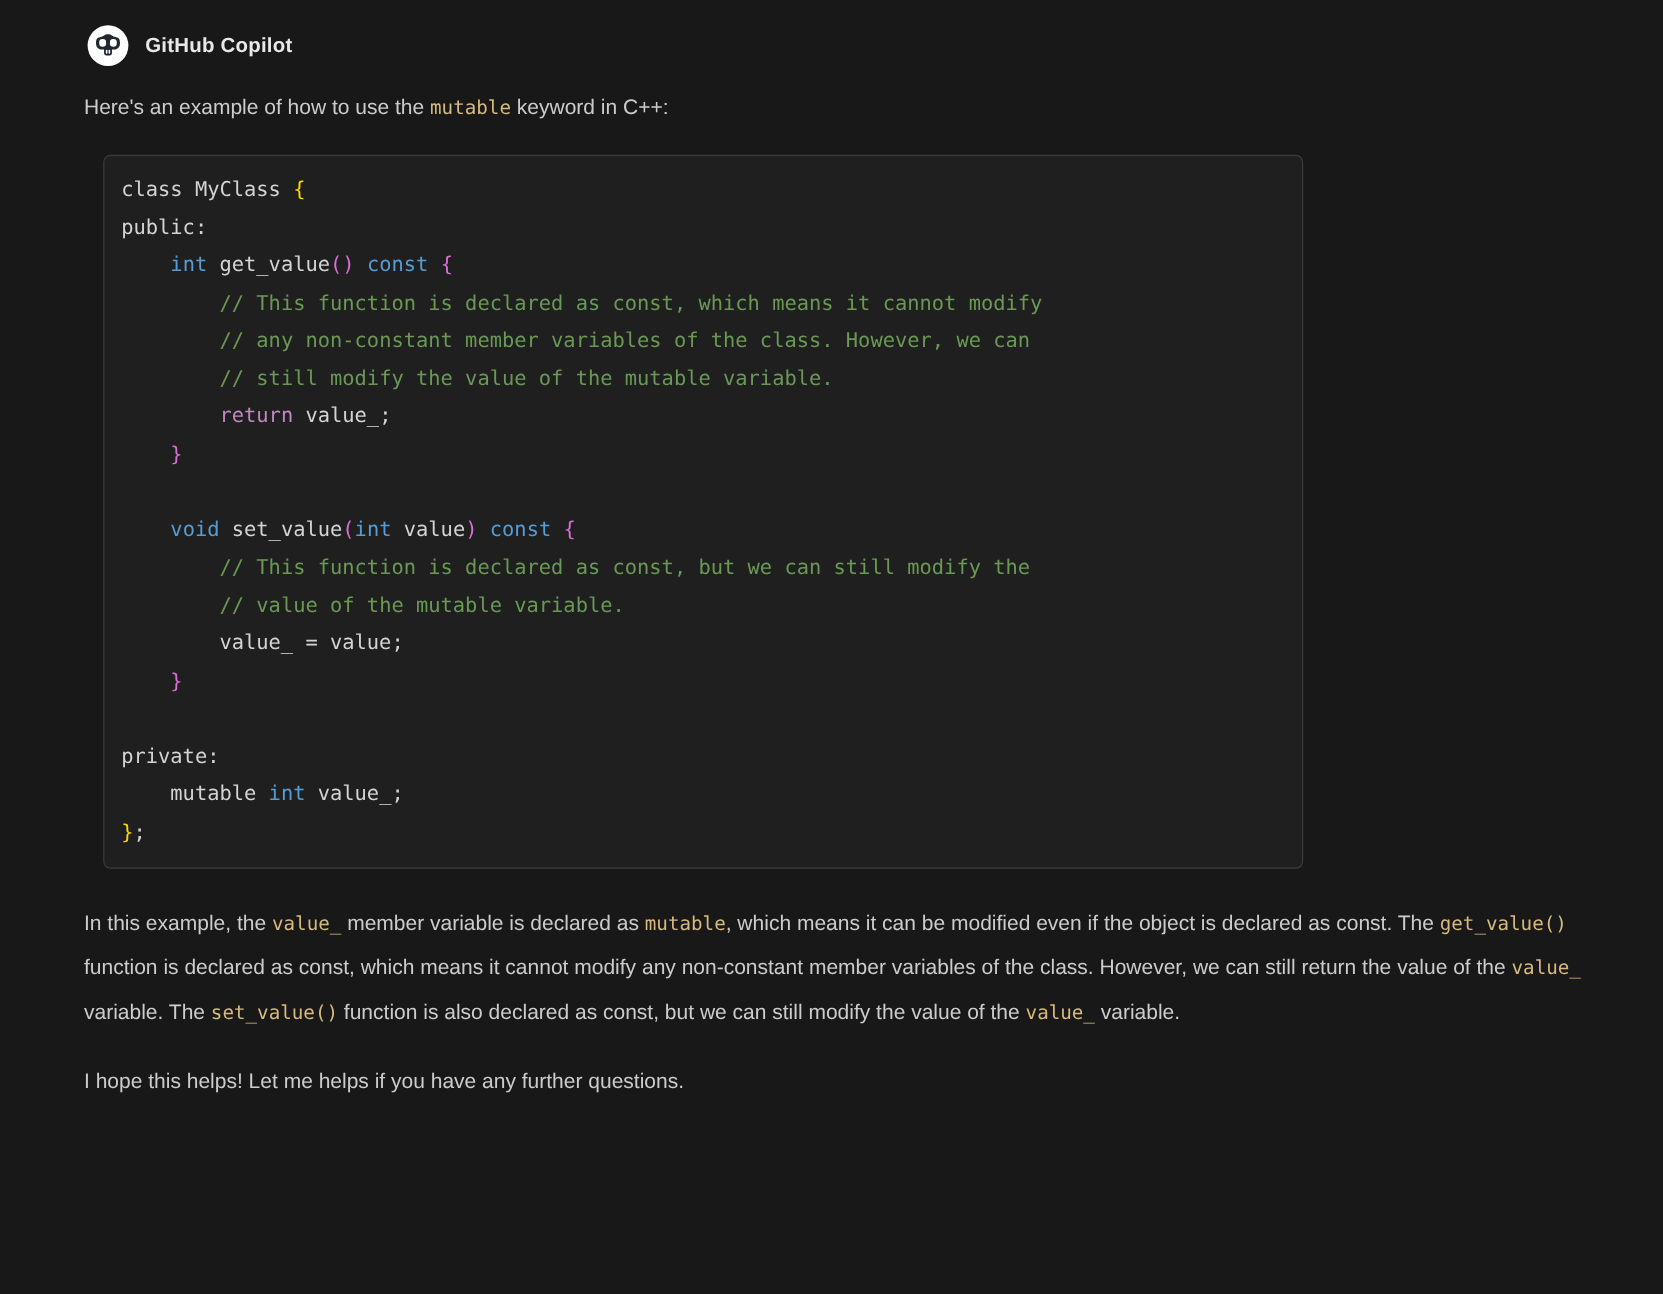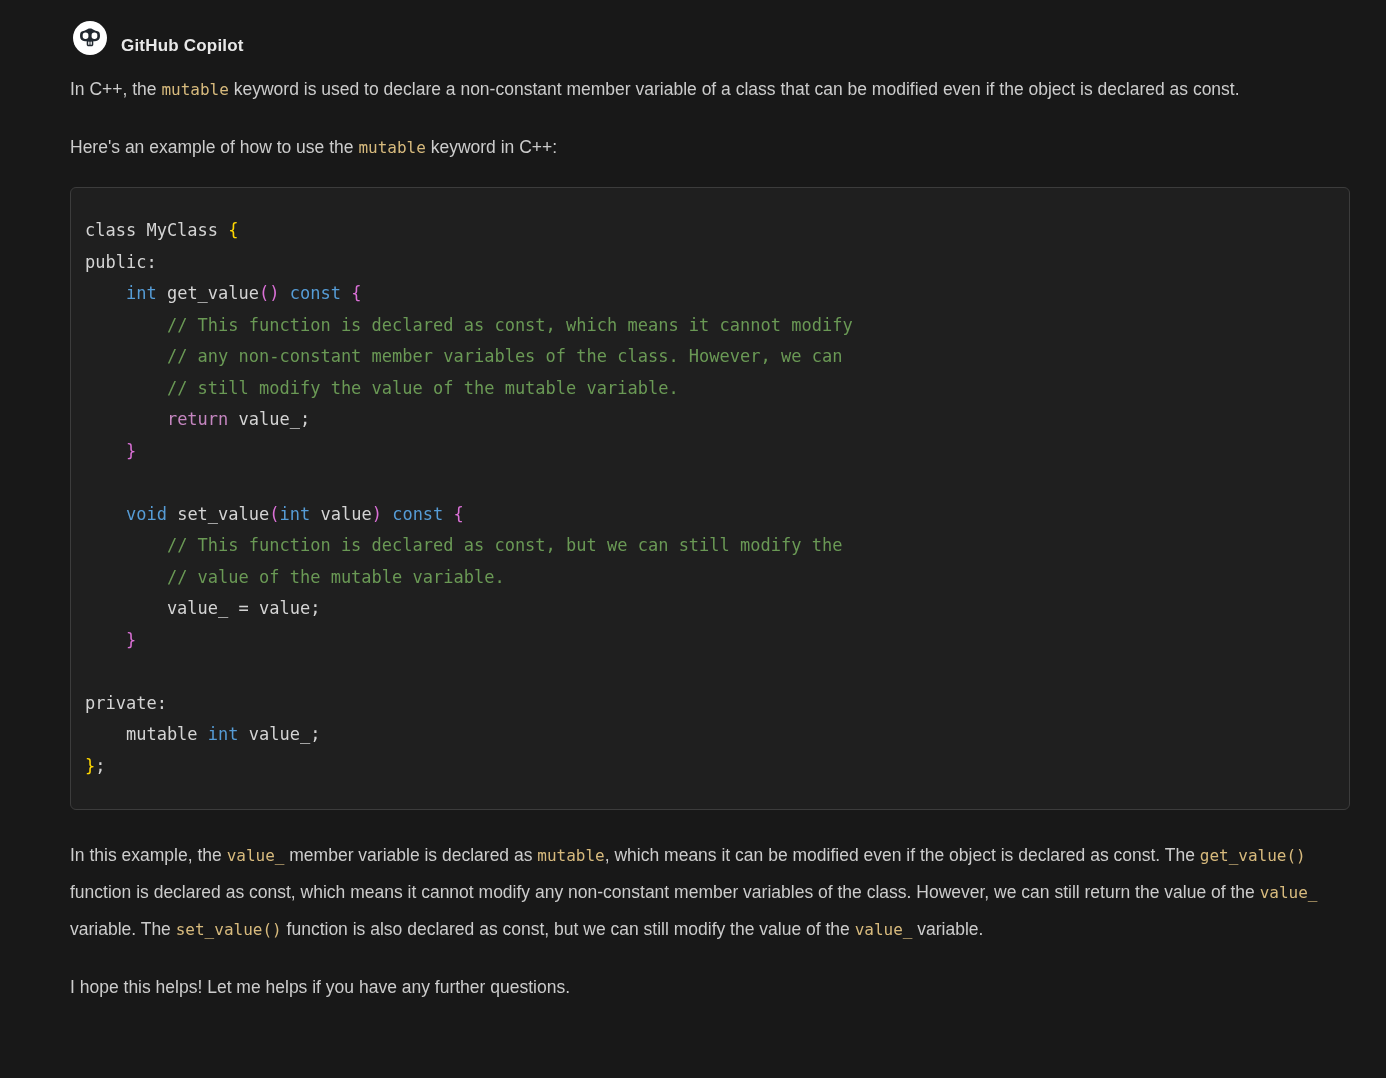--- a/index.html
+++ b/index.html
@@ -6,21 +6,21 @@
   html, body { width: 1386px; height: 1078px; }
   body {
     background: var(--page-bg, #181818);
     color: var(--text, #cccccc);
     font-family: "Liberation Sans", sans-serif;
     padding: 20px 48px 24px 70px;
     overflow: hidden;
   }
   .header {
     display: flex;
-    align-items: flex-end;
+    align-items: center;
     gap: 13px;
     margin-bottom: 15px;
     margin-left: 2px;
   }
   .avatar {
     width: 36px; height: 36px;
     display: inline-flex;
     flex: 0 0 auto;
   }
   .avatar-circle { fill: var(--avatar-bg, #ffffff); }
@@ -40,23 +40,23 @@
   }
   .inline-code {
     font-family: "DejaVu Sans Mono", monospace;
     font-size: 16px;
     color: var(--inline-code, #d7ba7d);
   }
   .code-block {
     background: var(--code-bg, #1f1f1f);
     border: 1px solid var(--code-border, #3c3c3c);
     border-radius: 6px;
-    padding: 27px 14px;
-    margin: 21px 0 27px 0;
-    width: 1280px;
+    padding: 13px 14px;
+    margin: 21px 0 27px 16px;
+    width: 1000px;
     overflow: hidden;
   }
   .code-line {
     font-family: "DejaVu Sans Mono", monospace;
     font-size: 17px;
     line-height: 31.5px;
     white-space: pre;
     color: #d4d4d4;
     min-height: 31.5px;
   }
@@ -74,21 +74,20 @@
         <rect class="avatar-light" x="10.7" y="12.4" width="5.7" height="6.6" rx="2.7"></rect>
         <rect class="avatar-light" x="19.6" y="12.4" width="5.7" height="6.6" rx="2.7"></rect>
         <path class="avatar-dark" d="M14.7 20.4 l6.6,0 l0,4 c0,1 -0.8,1.8 -1.8,1.8 l-3,0 c-1,0 -1.8,-0.8 -1.8,-1.8 Z"></path>
         <rect class="avatar-light" x="16.2" y="21.4" width="1.3" height="3.4" rx="0.6"></rect>
         <rect class="avatar-light" x="18.5" y="21.4" width="1.3" height="3.4" rx="0.6"></rect>
       </svg>
     </span>
     <span class="title">GitHub Copilot</span>
   </div>
 
-  <p class="para">In C++, the <code class="inline-code">mutable</code> keyword is used to declare a non-constant member variable of a class that can be modified even if the object is declared as const.</p>
 
   <p class="para">Here's an example of how to use the <code class="inline-code">mutable</code> keyword in C++:</p>
 
   <pre class="code-block"><code><div class="code-line"><span style="color: rgb(212, 212, 212);">class MyClass </span><span style="color: rgb(255, 215, 0);">{</span></div><div class="code-line"><span style="color: rgb(212, 212, 212);">public:</span></div><div class="code-line"><span style="color: rgb(212, 212, 212);">    </span><span style="color: rgb(86, 156, 214);">int</span><span style="color: rgb(212, 212, 212);"> get_value</span><span style="color: rgb(218, 112, 214);">()</span><span style="color: rgb(212, 212, 212);"> </span><span style="color: rgb(86, 156, 214);">const</span><span style="color: rgb(212, 212, 212);"> </span><span style="color: rgb(218, 112, 214);">{</span></div><div class="code-line"><span style="color: rgb(212, 212, 212);">        </span><span style="color: rgb(106, 153, 85);">// This function is declared as const, which means it cannot modify</span></div><div class="code-line"><span style="color: rgb(212, 212, 212);">        </span><span style="color: rgb(106, 153, 85);">// any non-constant member variables of the class. However, we can</span></div><div class="code-line"><span style="color: rgb(212, 212, 212);">        </span><span style="color: rgb(106, 153, 85);">// still modify the value of the mutable variable.</span></div><div class="code-line"><span style="color: rgb(212, 212, 212);">        </span><span style="color: rgb(197, 134, 192);">return</span><span style="color: rgb(212, 212, 212);"> value_;</span></div><div class="code-line"><span style="color: rgb(212, 212, 212);">    </span><span style="color: rgb(218, 112, 214);">}</span></div><div class="code-line">&nbsp;</div><div class="code-line"><span style="color: rgb(212, 212, 212);">    </span><span style="color: rgb(86, 156, 214);">void</span><span style="color: rgb(212, 212, 212);"> set_value</span><span style="color: rgb(218, 112, 214);">(</span><span style="color: rgb(86, 156, 214);">int</span><span style="color: rgb(212, 212, 212);"> value</span><span style="color: rgb(218, 112, 214);">)</span><span style="color: rgb(212, 212, 212);"> </span><span style="color: rgb(86, 156, 214);">const</span><span style="color: rgb(212, 212, 212);"> </span><span style="color: rgb(218, 112, 214);">{</span></div><div class="code-line"><span style="color: rgb(212, 212, 212);">        </span><span style="color: rgb(106, 153, 85);">// This function is declared as const, but we can still modify the</span></div><div class="code-line"><span style="color: rgb(212, 212, 212);">        </span><span style="color: rgb(106, 153, 85);">// value of the mutable variable.</span></div><div class="code-line"><span style="color: rgb(212, 212, 212);">        value_ = value;</span></div><div class="code-line"><span style="color: rgb(212, 212, 212);">    </span><span style="color: rgb(218, 112, 214);">}</span></div><div class="code-line">&nbsp;</div><div class="code-line"><span style="color: rgb(212, 212, 212);">private:</span></div><div class="code-line"><span style="color: rgb(212, 212, 212);">    mutable </span><span style="color: rgb(86, 156, 214);">int</span><span style="color: rgb(212, 212, 212);"> value_;</span></div><div class="code-line"><span style="color: rgb(255, 215, 0);">}</span><span style="color: rgb(212, 212, 212);">;</span></div></code></pre>
 
   <p class="para">In this example, the <code class="inline-code">value_</code> member variable is declared as <code class="inline-code">mutable</code>, which means it can be modified even if the object is declared as const. The <code class="inline-code">get_value()</code> function is declared as const, which means it cannot modify any non-constant member variables of the class. However, we can still return the value of the <code class="inline-code">value_</code> variable. The <code class="inline-code">set_value()</code> function is also declared as const, but we can still modify the value of the <code class="inline-code">value_</code> variable.</p>
 
   <p class="para">I hope this helps! Let me helps if you have any further questions.</p>
 
 </div>

